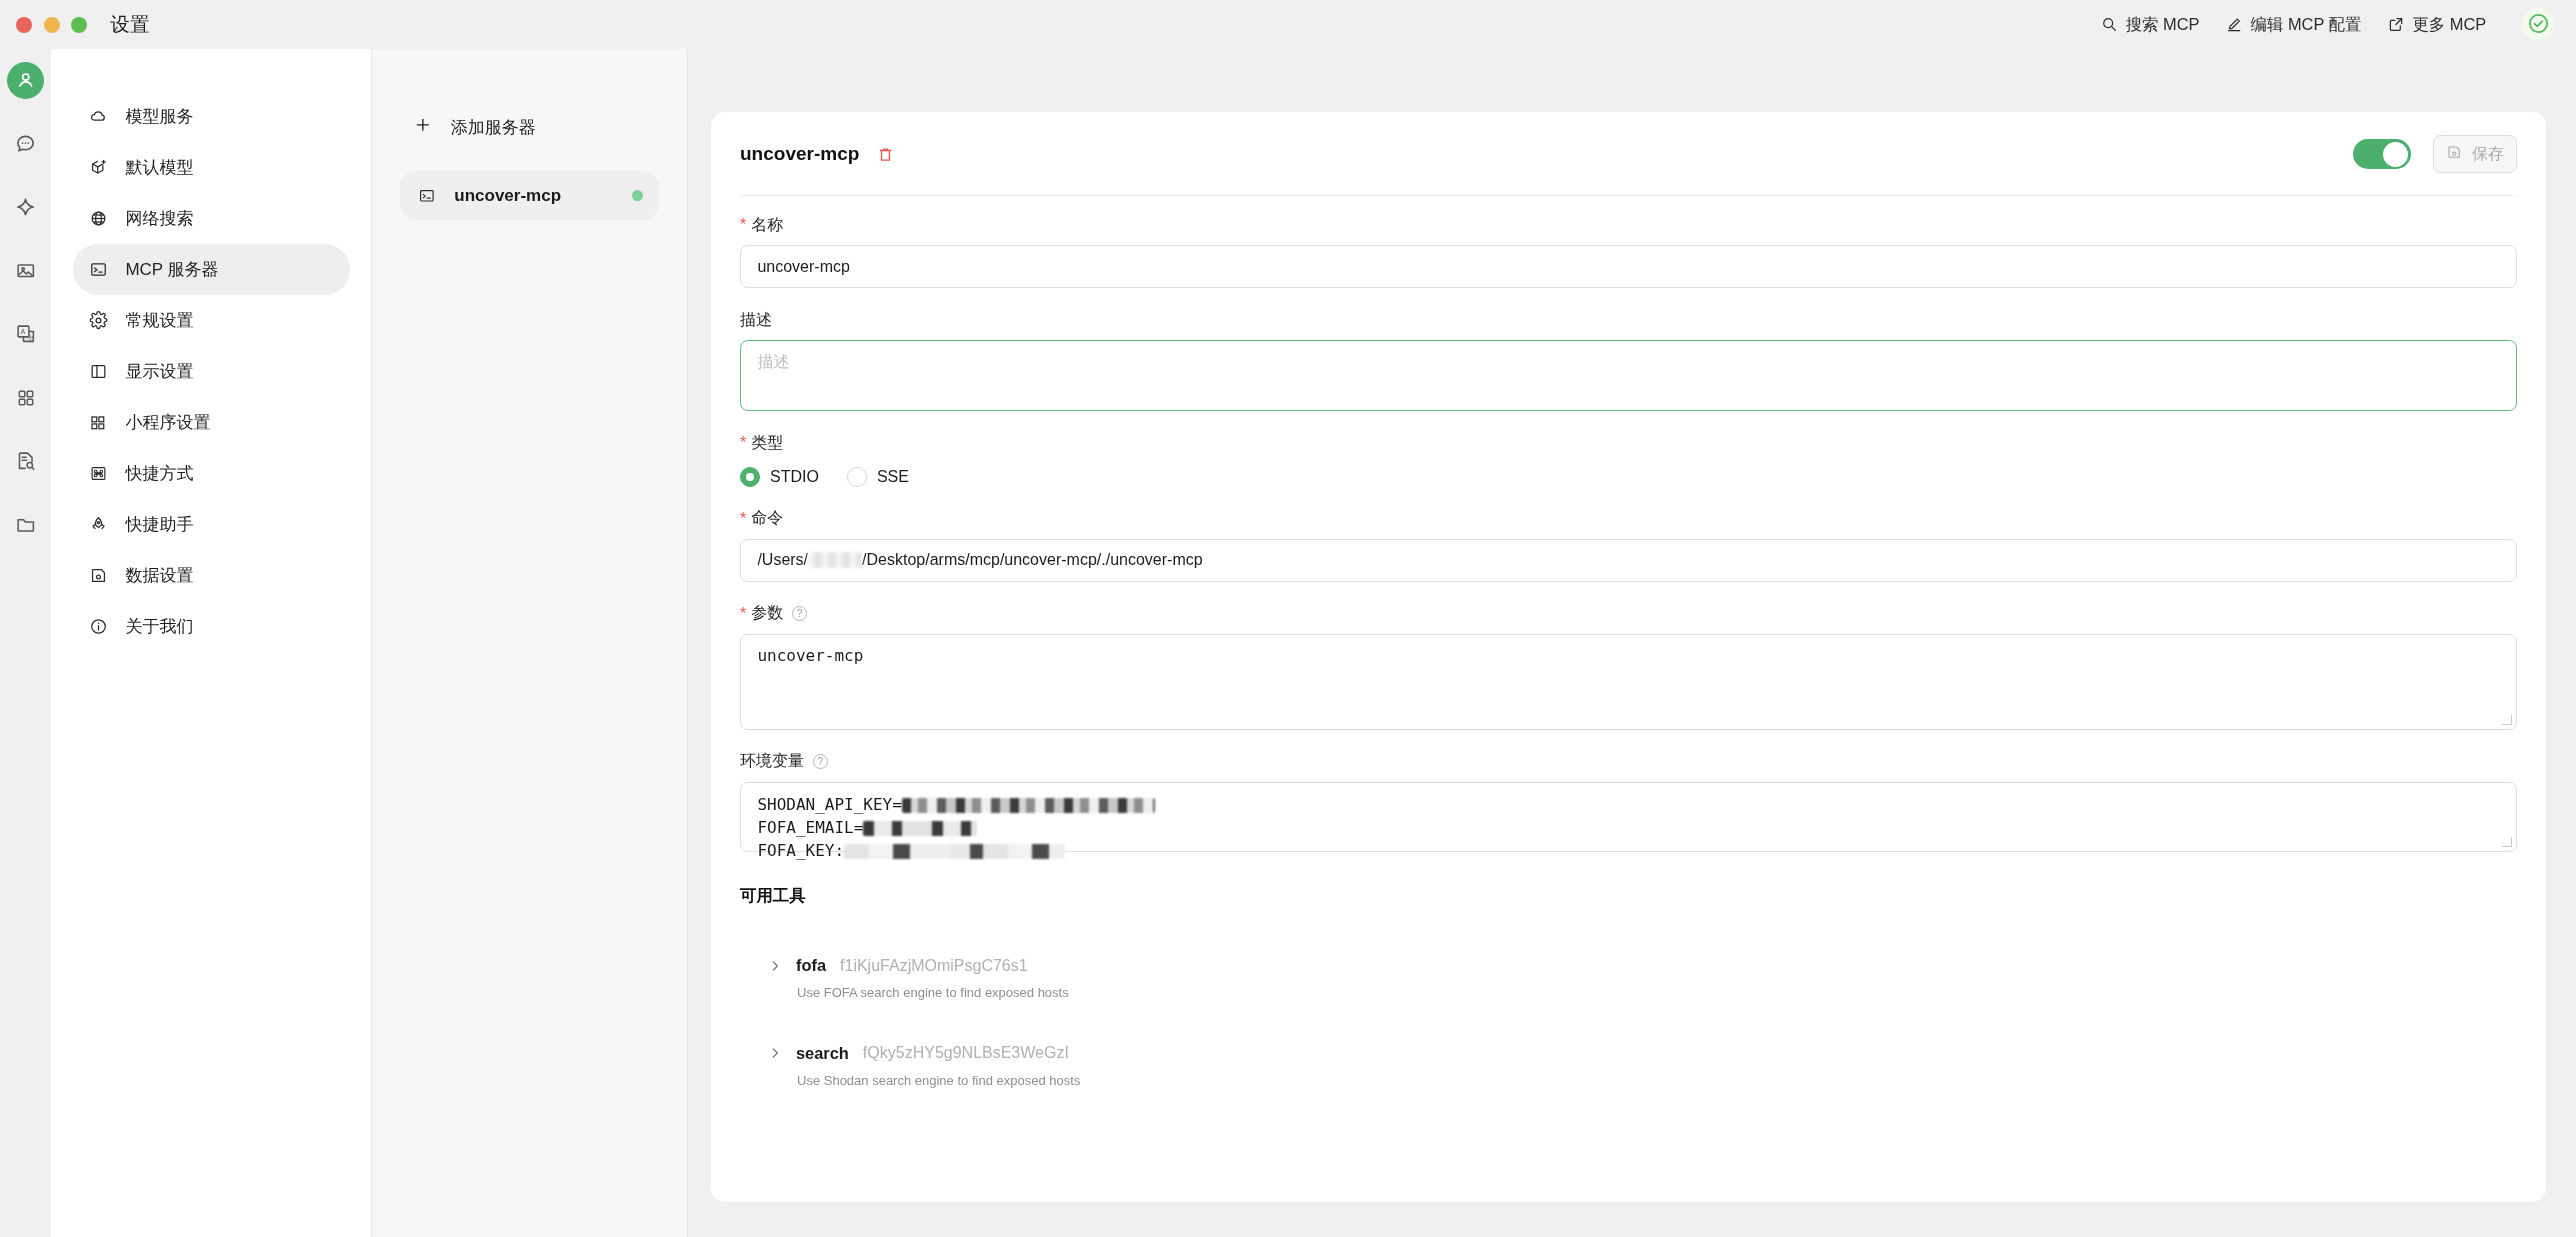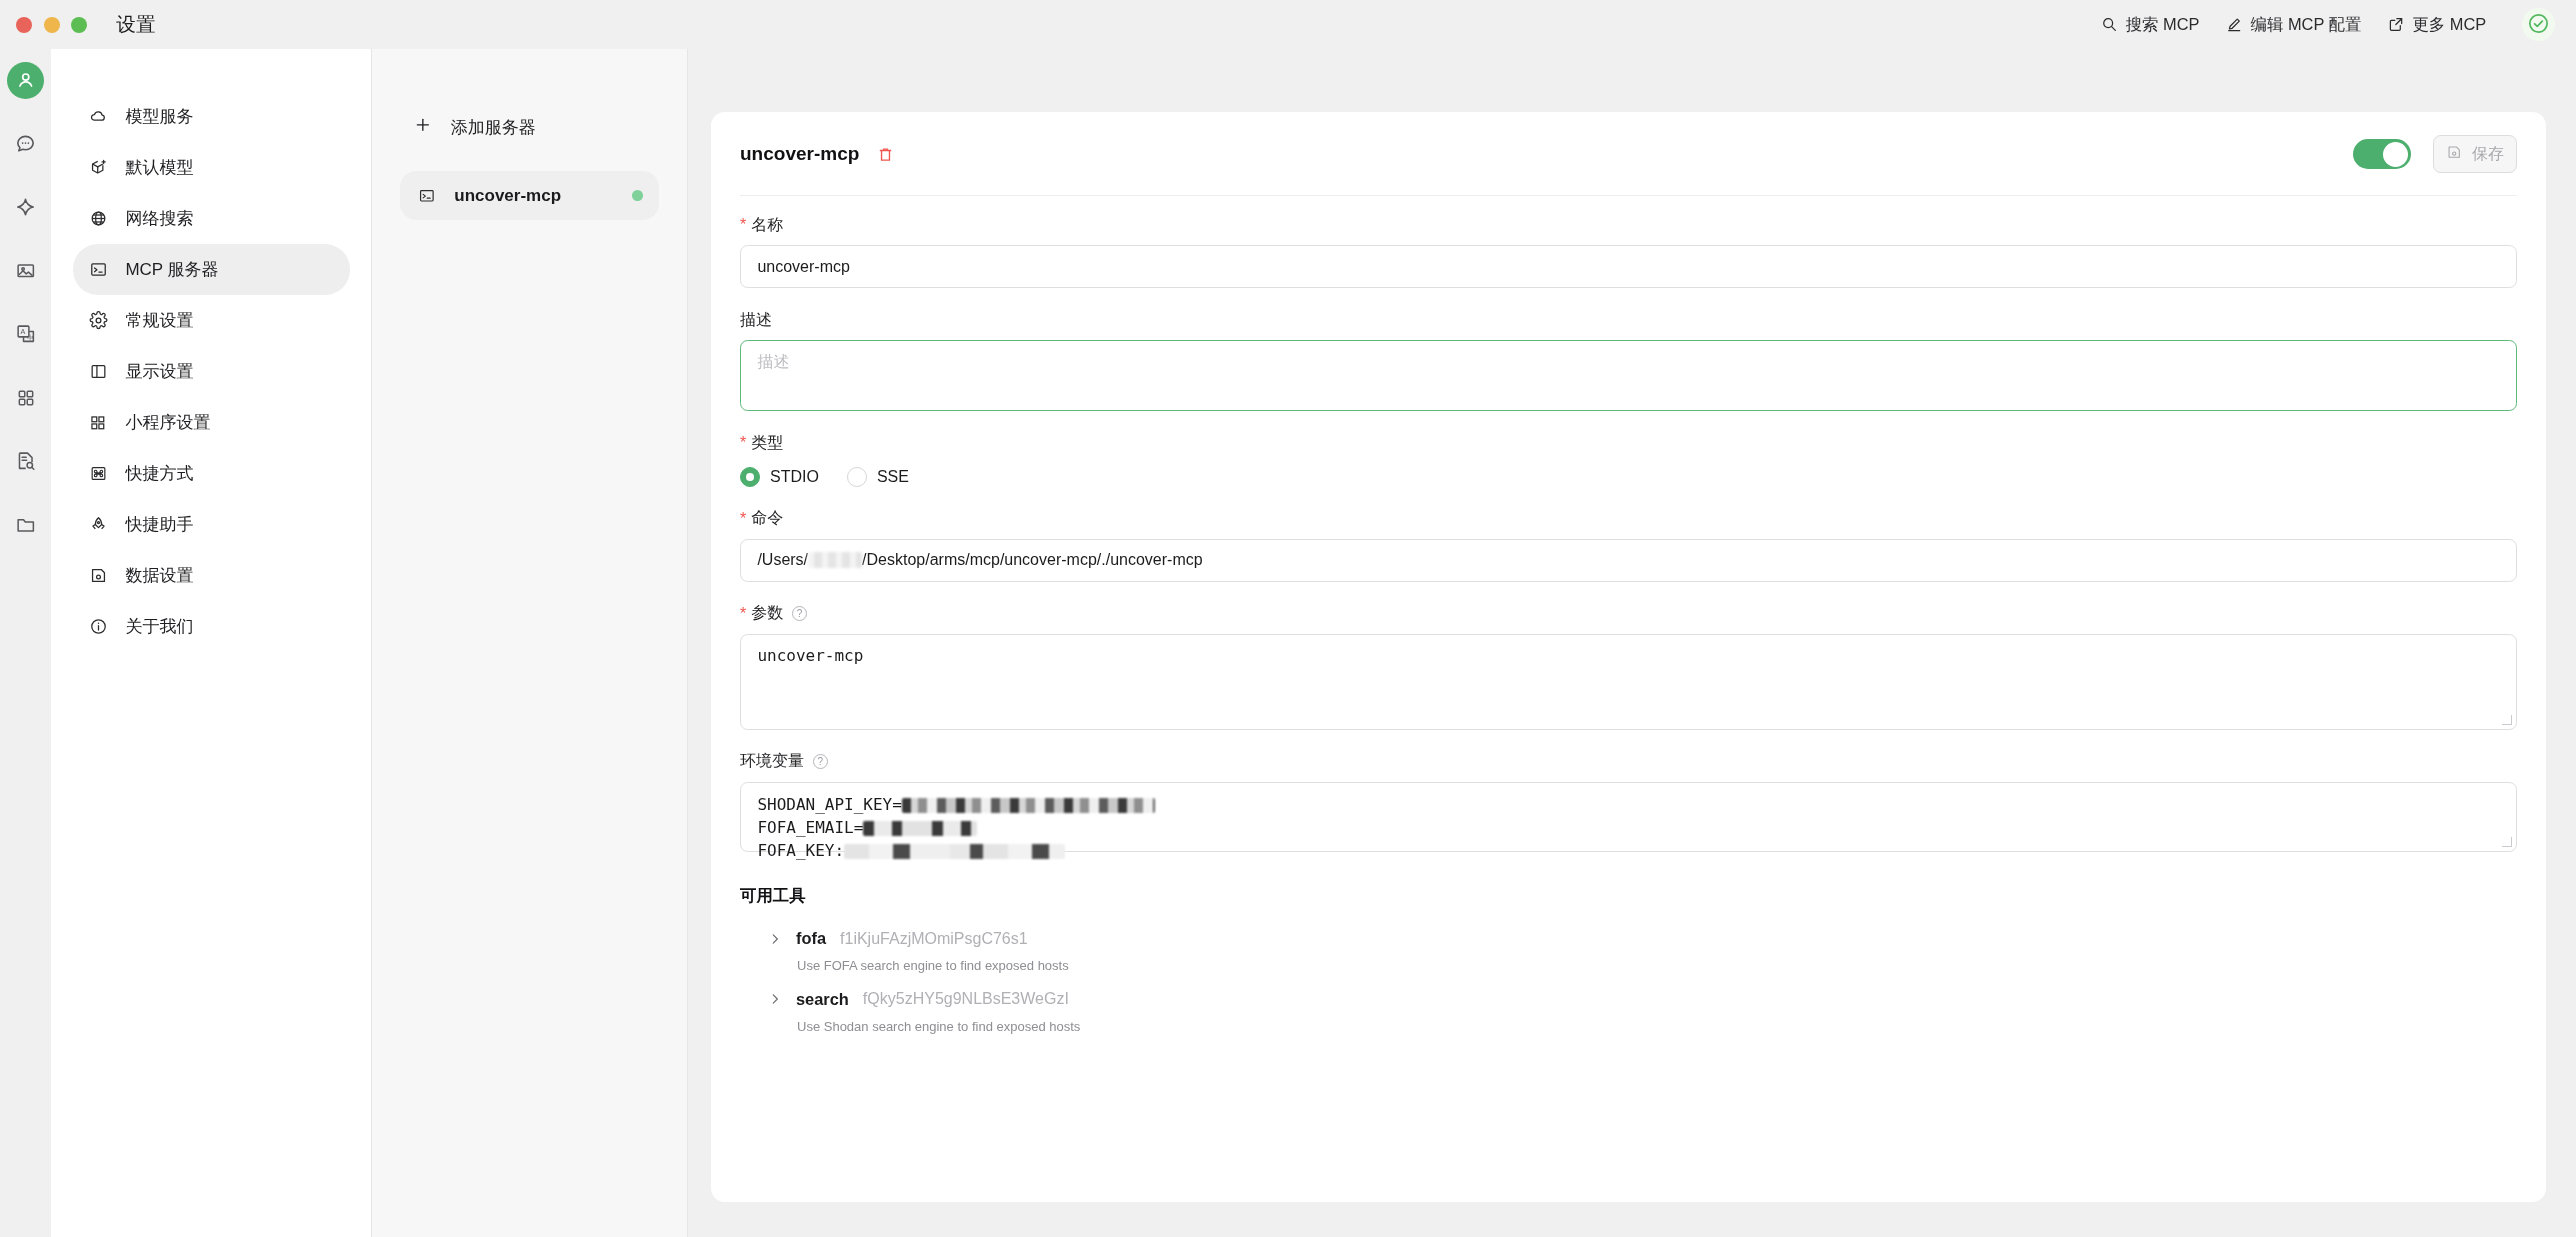--- a/index.html
+++ b/index.html
@@ -17,21 +17,21 @@
     display: flex; align-items: center;
     background: #f0f0f0;
     padding: 0 21.5px 0 16.4px;
   }
   .lights { display: flex; align-items: center; gap: 11.4px; }
   .light { width: 16px; height: 16px; border-radius: 50%; }
   .light.red { background: #e8635a; }
   .light.yellow { background: #eeb64b; }
   .light.green { background: #5cbe52; }
   .win-title {
-    margin-left: 29px;
+    margin-left: 23px;
     font-size: 19.6px; color: #1d1d1f; font-weight: 400;
     letter-spacing: 0.3px;
   }
   .titlebar-spacer { flex: 1; }
   .tb-actions { display: flex; align-items: center; gap: 26.5px; }
   .tb-action {
     display: flex; align-items: center; gap: 8.2px;
     font-size: 16.4px; color: #2b2b2e; cursor: pointer;
     white-space: nowrap;
   }
@@ -220,21 +220,21 @@
   .redact.k2 { width: 114px; height: 15px;
     background: repeating-linear-gradient(90deg,#3a3a3a 0 11.4px,#eaeaea 11.4px 29px,#3a3a3a 29px 39px,#e2e2e2 39px 69px); }
   .redact.k3 { width: 221px; height: 15px;
     background: repeating-linear-gradient(90deg,#e4e4e4 0 25px,#f2f2f2 25px 49px,#4a4a4a 49px 66px,#efefef 66px 106px,#e8e8e8 106px 126px,#4a4a4a 126px 139px); }
 
   .tools-head {
     font-size: 16.4px; font-weight: 700; color: #111114;
     padding: 11.4px 0 6.3px 0;
   }
   .tool { padding: 16.4px 0 0 28px; }
-  .tool-row { display: flex; align-items: center; gap: 14px; cursor: pointer; }
+  .tool-row { display: flex; align-items: center; gap: 14px; cursor: pointer; margin-top: 27px; }
   .chev { color: #6a6a70; display: flex; }
   .tool-name { font-size: 16.4px; font-weight: 700; color: #1b1b1d; }
   .tool-id { font-size: 16px; color: #b0b0b5; text-align: center; }
   .tool-desc {
     font-size: 13px; color: #8e8e93;
     padding: 10px 0 0 29px;
   }
 </style>
 </head>
 <body>

